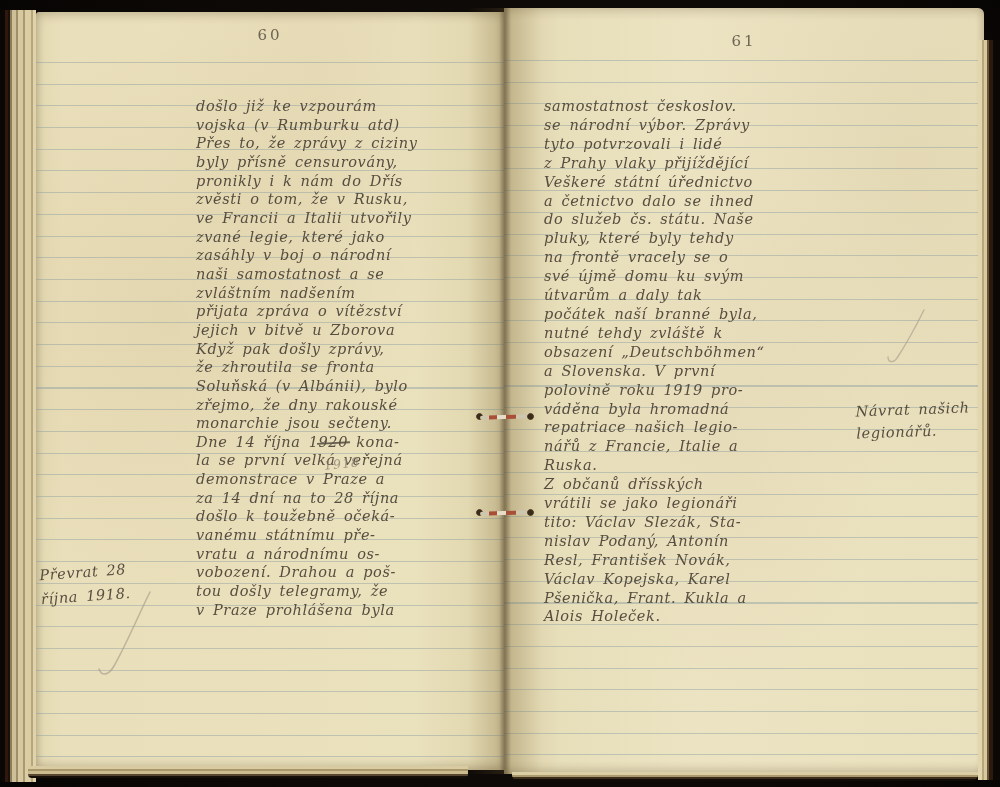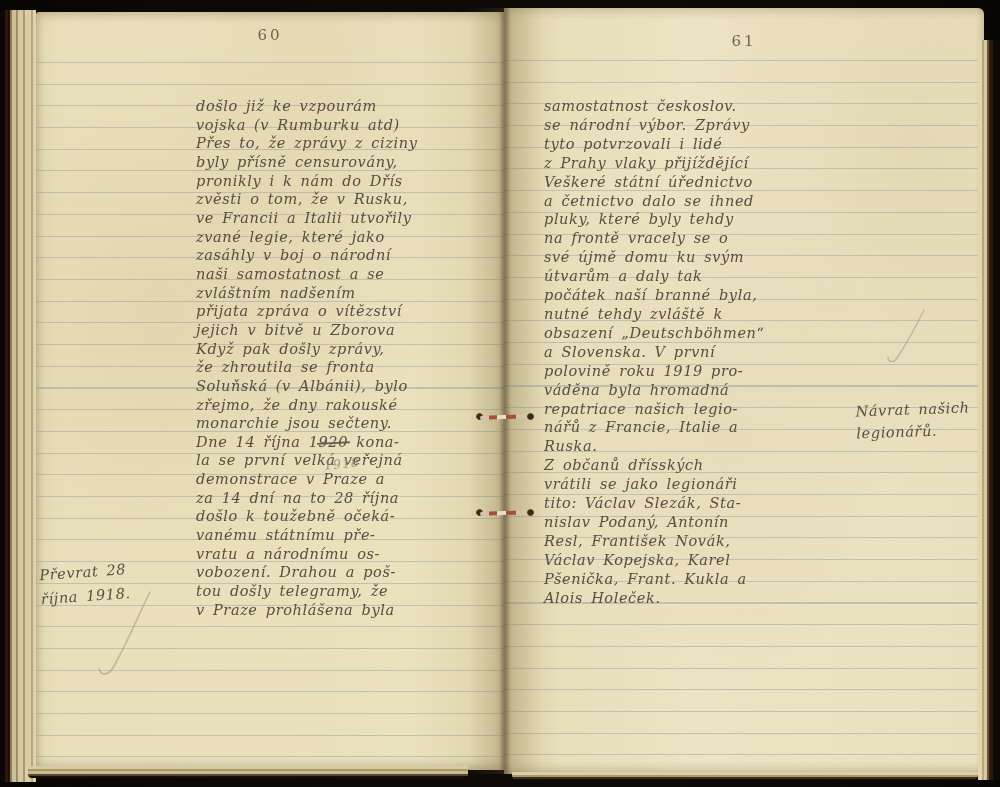--- a/index.html
+++ b/index.html
@@ -145,20 +145,21 @@
   <div class="page page-right">
     <div class="rules"></div>
     <div class="pagenum pn-right">61</div>
     <div class="text-block tb-right hw">
         <div class="hw-line"><span>samostatnost českoslov.</span></div>
         <div class="hw-line"><span>se národní výbor. Zprávy</span></div>
         <div class="hw-line"><span>tyto potvrzovali i lidé</span></div>
         <div class="hw-line"><span>z Prahy vlaky přijíždějící</span></div>
         <div class="hw-line"><span>Veškeré státní úřednictvo</span></div>
         <div class="hw-line"><span>a četnictvo dalo se ihned</span></div>
+        <div class="hw-line"><span>do služeb čs. státu. Naše</span></div>
         <div class="hw-line"><span>pluky, které byly tehdy</span></div>
         <div class="hw-line"><span>na frontě vracely se o</span></div>
         <div class="hw-line"><span>své újmě domu ku svým</span></div>
         <div class="hw-line"><span>útvarům a daly tak</span></div>
         <div class="hw-line"><span>počátek naší branné byla,</span></div>
         <div class="hw-line"><span>nutné tehdy zvláště k</span></div>
         <div class="hw-line"><span>obsazení „Deutschböhmen“</span></div>
         <div class="hw-line"><span>a Slovenska. V první</span></div>
         <div class="hw-line"><span>polovině roku 1919 pro-</span></div>
         <div class="hw-line"><span>váděna byla hromadná</span></div>

